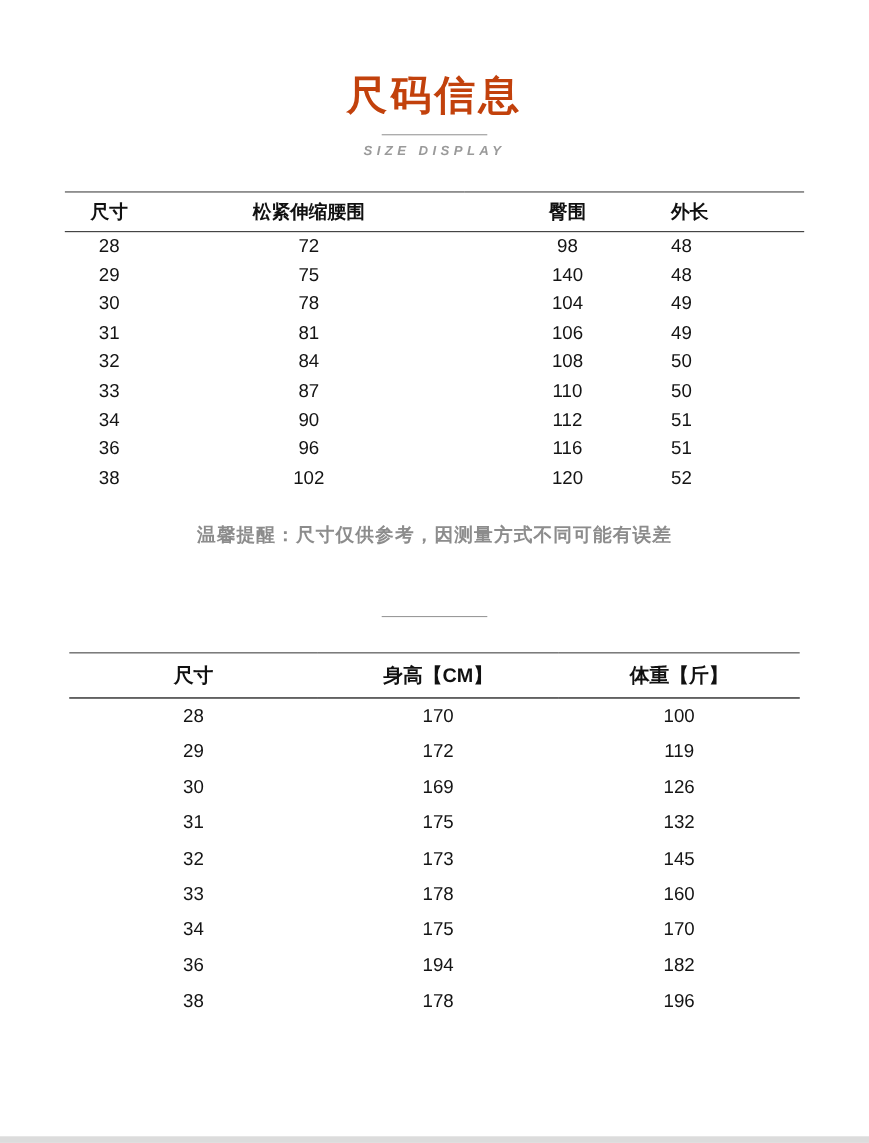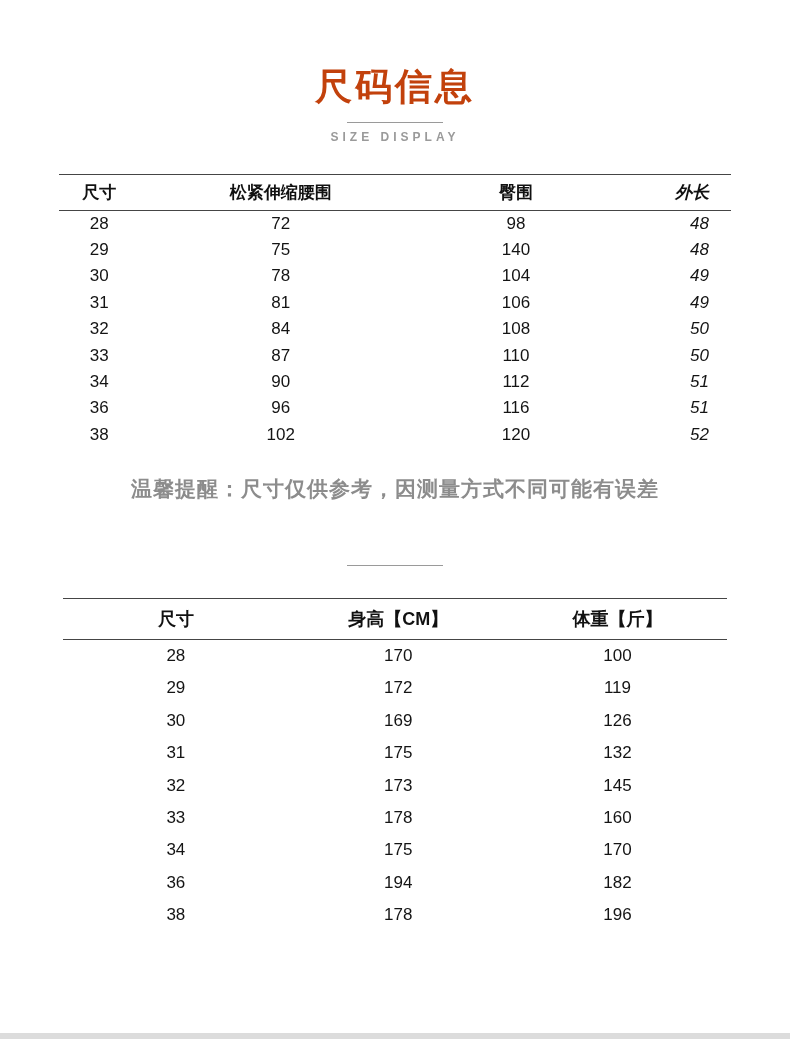--- a/index.html
+++ b/index.html
@@ -30,20 +30,21 @@
     height: 1px;
     background: #9a9a9a;
     margin: 13px auto 7px auto;
   }
   .sec-subtitle {
     text-align: center;
     font-size: 12px;
     color: #9a9a9a;
     letter-spacing: 4px;
     font-weight: bold;
+    font-style: italic;
   }
   table { border-collapse: collapse; margin: 0 auto; table-layout: fixed; }
 
   
   .size-table { width: 672px; margin-top: 30px; }
   .size-table thead tr {
     border-top: 1px solid #454545;
     border-bottom: 1px solid #454545;
   }
   .size-table th {
@@ -55,29 +56,28 @@
   }
   .size-table td {
     font-size: 17px;
     color: #141414;
     padding: 3px 0;
     text-align: center;
     line-height: 1.2;
   }
   .size-table th:last-child,
   .size-table td:last-child {
-    text-align: right;
+    text-align: left;
     padding-right: 22px;
-    font-style: italic;
   }
 
   .note {
     margin-top: 27px;
     text-align: center;
-    font-size: 21px;
+    font-size: 17px;
     color: #8c8c8c;
     font-weight: bold;
     letter-spacing: 1px;
   }
 
   
   .sec2 { margin-top: 62px; }
 
   .fit-table { width: 664px; margin-top: 32px; }
   .fit-table thead tr {

